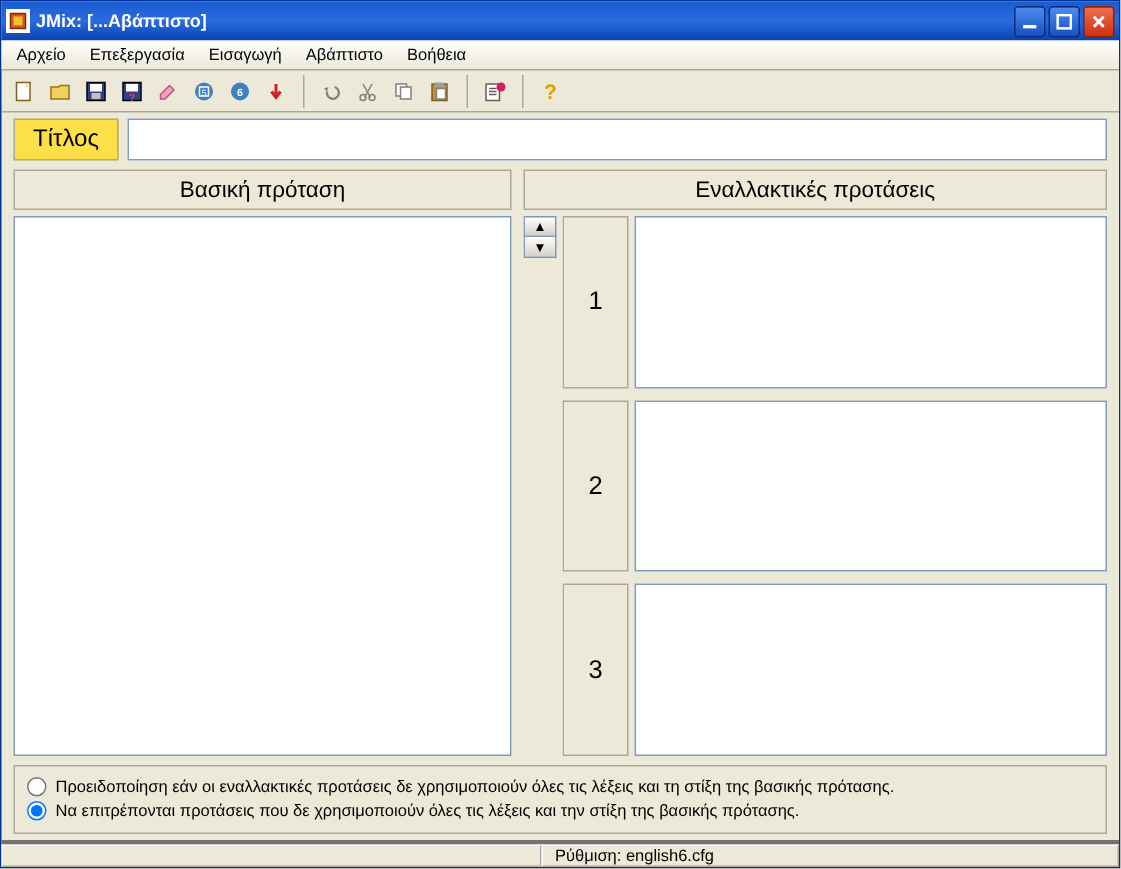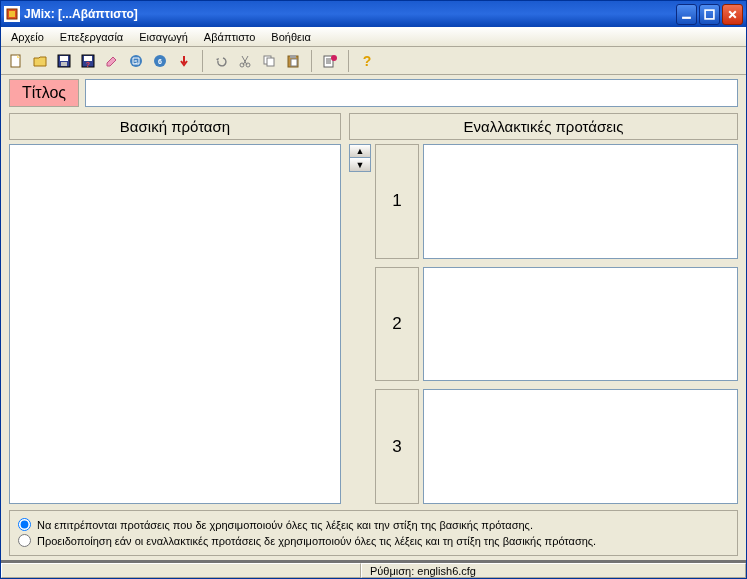--- a/index.html
+++ b/index.html
@@ -27,21 +27,21 @@
   .toolbar { height: 28px; border-bottom: 1px solid #aca899; display:flex; align-items:center; padding: 0 4px; gap: 2px;}
   .tbtn { width: 22px; height: 22px; display:flex; align-items:center; justify-content:center; border:1px solid transparent;}
   .tsep { width:1px; height:22px; background:#aca899; margin:0 5px;}
   .tbtn svg { width:16px; height:16px;}
 
   
   .content { flex: 1; padding: 4px 8px 4px 8px; display:flex; flex-direction:column; gap:6px; overflow:hidden;}
   
   
   .titlerow { display:flex; gap:6px; align-items:stretch;}
-  .labelbox { border:1px solid #aca899; padding:4px 12px; font-size:16px; display:flex; align-items:center; background:#fca5a5;}
+  .labelbox { border:1px solid #aca899; padding:4px 12px; font-size:16px; display:flex; align-items:center; background:#fde047;}
   .titleinput { flex:1; border:1px solid #7f9db9; background:#fff; font-size:15px; padding:3px 6px; outline:none;}
 
   
   .columns { flex:1; display:flex; gap:8px; min-height:0;}
   .col { display:flex; flex-direction:column; gap:4px; min-height:0;}
   .col.left { flex:0 0 332px;}
   .col.right { flex:1;}
   .colhead { border:1px solid #aca899; background:#ece9d8; text-align:center; font-size:15px; padding:4px;}
   .mainsent { flex:1; background:#fff; border:1px solid #7f9db9; resize:none; font-family:inherit; font-size:13px; padding:4px; outline:none;}
 
@@ -232,27 +232,27 @@
               <textarea class="alttext" style=""></textarea>
             </div>
           </div>
         </div>
       </div>
 
     </div>
 
     <fieldset class="opts">
       <label class="radio-row">
+        <input type="radio" name="altopt" style="">
+        <span>Προειδοποίηση εάν οι εναλλακτικές προτάσεις δε χρησιμοποιούν όλες τις λέξεις και τη στίξη της βασικής πρότασης.</span>
+      </label>
+      <label class="radio-row">
         <input type="radio" name="altopt" checked="" style="">
         <span>Να επιτρέπονται προτάσεις που δε χρησιμοποιούν όλες τις λέξεις και την στίξη της βασικής πρότασης.</span>
       </label>
-      <label class="radio-row">
-        <input type="radio" name="altopt" style="">
-        <span>Προειδοποίηση εάν οι εναλλακτικές προτάσεις δε χρησιμοποιούν όλες τις λέξεις και τη στίξη της βασικής πρότασης.</span>
-      </label>
     </fieldset>
 
   </div>
 
   <div class="statusbar">
     <div class="panel first"></div>
     <div class="panel" style="flex:1">Ρύθμιση: english6.cfg</div>
   </div>
 
 </div>

